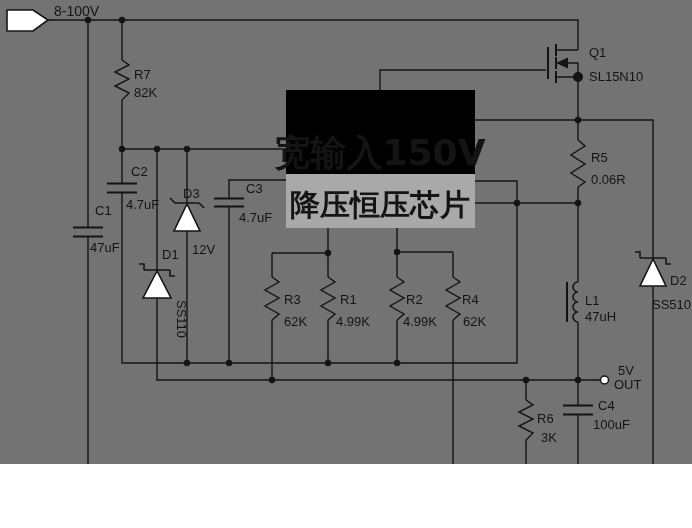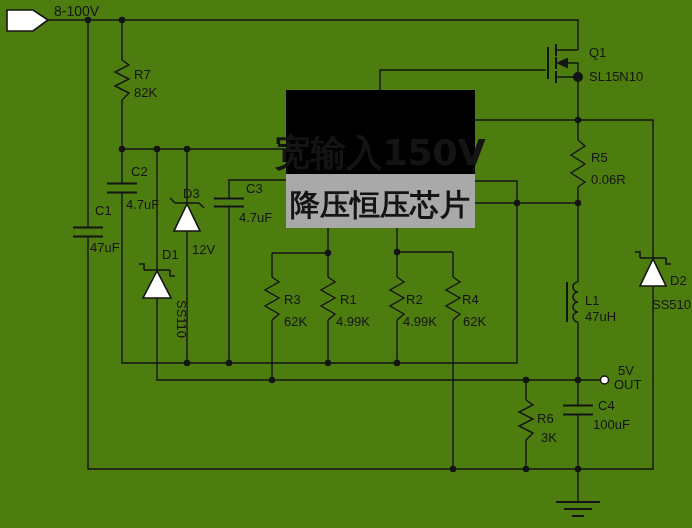--- a/index.html
+++ b/index.html
@@ -1,16 +1,16 @@
 <!DOCTYPE html>
 <html><head>
 <meta charset="utf-8">
 <style>
   html,body{margin:0;padding:0;background:#ffffff;}
-  .stage{width:692px;height:528px;position:relative;background:#4d7c0f;overflow:hidden;}
+  .stage{width:692px;height:464px;position:relative;background:#737373;overflow:hidden;}
   svg{display:block;}
   text{font-family:"Liberation Sans","DejaVu Sans",sans-serif;fill:#141414;}
   .lbl{font-size:13px;}
   .lbl-lg{font-size:14px;}
   .chiptxt{font-weight:bold;font-family:"DejaVu Sans","Liberation Sans",sans-serif;}
 </style>
 </head>
 <body>
 
 <div class="stage">

